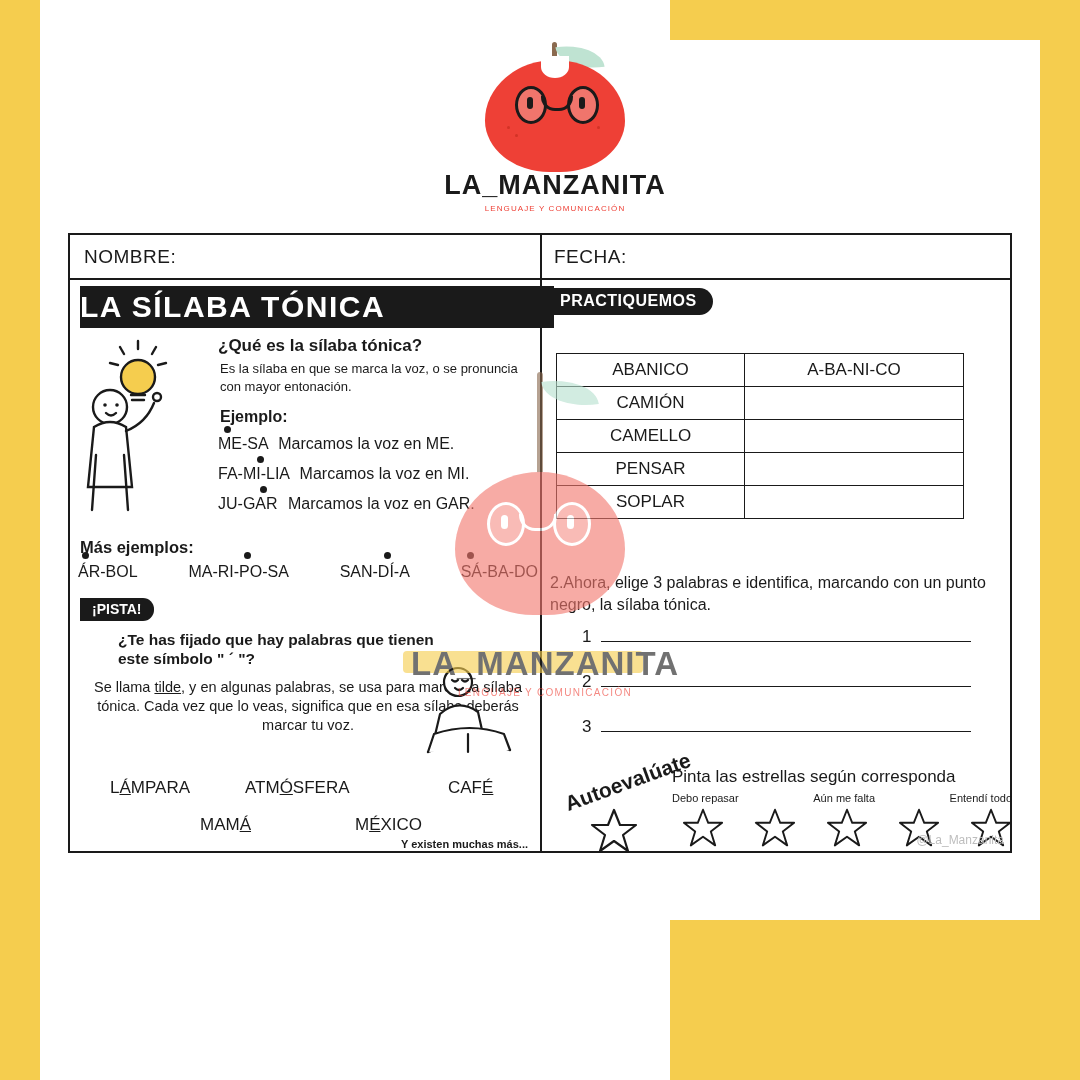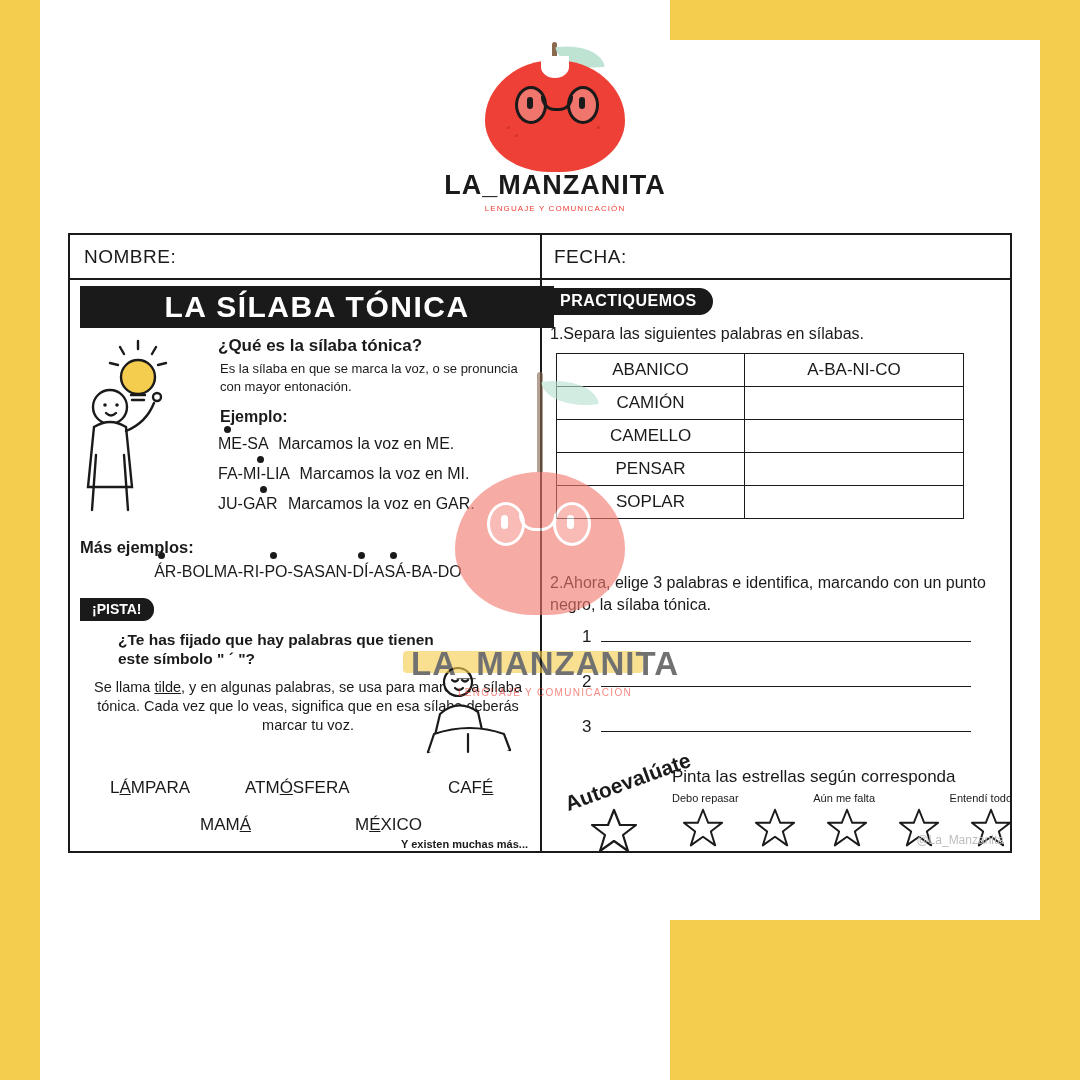--- a/index.html
+++ b/index.html
@@ -180,21 +180,20 @@
     box-sizing: border-box;
   }
   .title-bar {
     position: absolute;
     left: 10px; top: 6px;
     width: 474px;
     height: 42px;
     background: #1a1a1a;
     display: flex;
     align-items: center;
-    justify-content: center;
   }
   .title-bar span {
     color: #ffffff;
     font-size: 30px;
     font-weight: bold;
     letter-spacing: 1.5px;
   }
 
   
   .figure {
@@ -250,21 +249,21 @@
     font-weight: bold;
     color: #1a1a1a;
   }
   .mas-list {
     position: absolute;
     left: 8px; top: 283px;
     width: 460px;
     font-size: 16px;
     color: #1a1a1a;
     display: flex;
-    justify-content: center;
+    justify-content: space-between;
   }
   .mas-item { position: relative; }
 
   .pista-bar {
     position: absolute;
     left: 10px; top: 318px;
     background: #1a1a1a;
     color: #ffffff;
     font-size: 14px;
     font-weight: bold;
@@ -649,21 +648,20 @@
     <div class="words-row wr3">CAF<u>É</u></div>
     <div class="words-row wr4">MAM<u>Á</u></div>
     <div class="words-row wr4b">M<u>É</u>XICO</div>
 
     <div class="muchas">Y existen muchas más...</div>
   </div>
 
   <div class="right-col">
 
     <div class="prac-bar">PRACTIQUEMOS</div>
-    <div class="inst1">1.Separa las siguientes palabras en sílabas.</div>
 
     <table class="syl">
       <tbody>
           <tr>
         <td class="c1">ABANICO</td>
         <td>A-BA-NI-CO</td>
       </tr>
       <tr>
         <td class="c1">CAMIÓN</td>
         <td></td>

